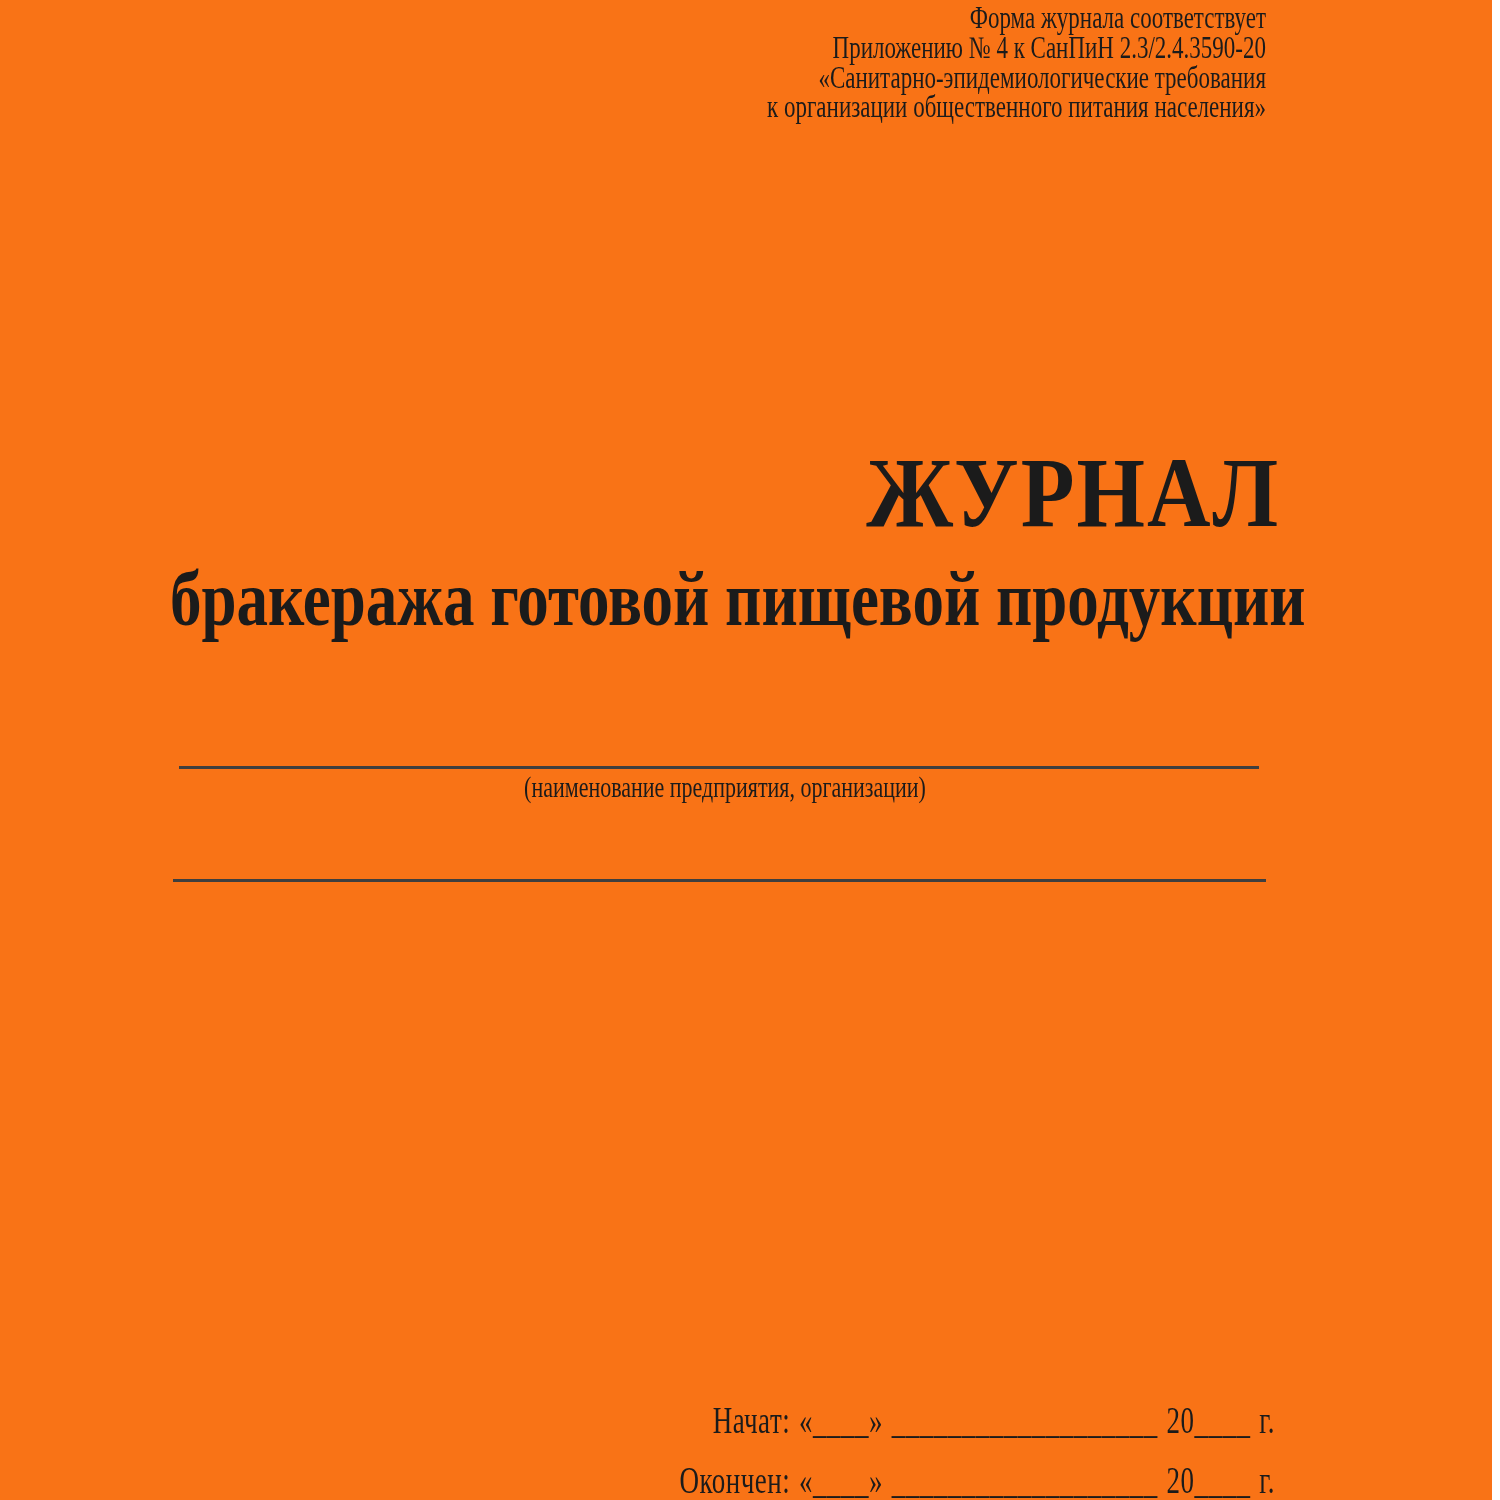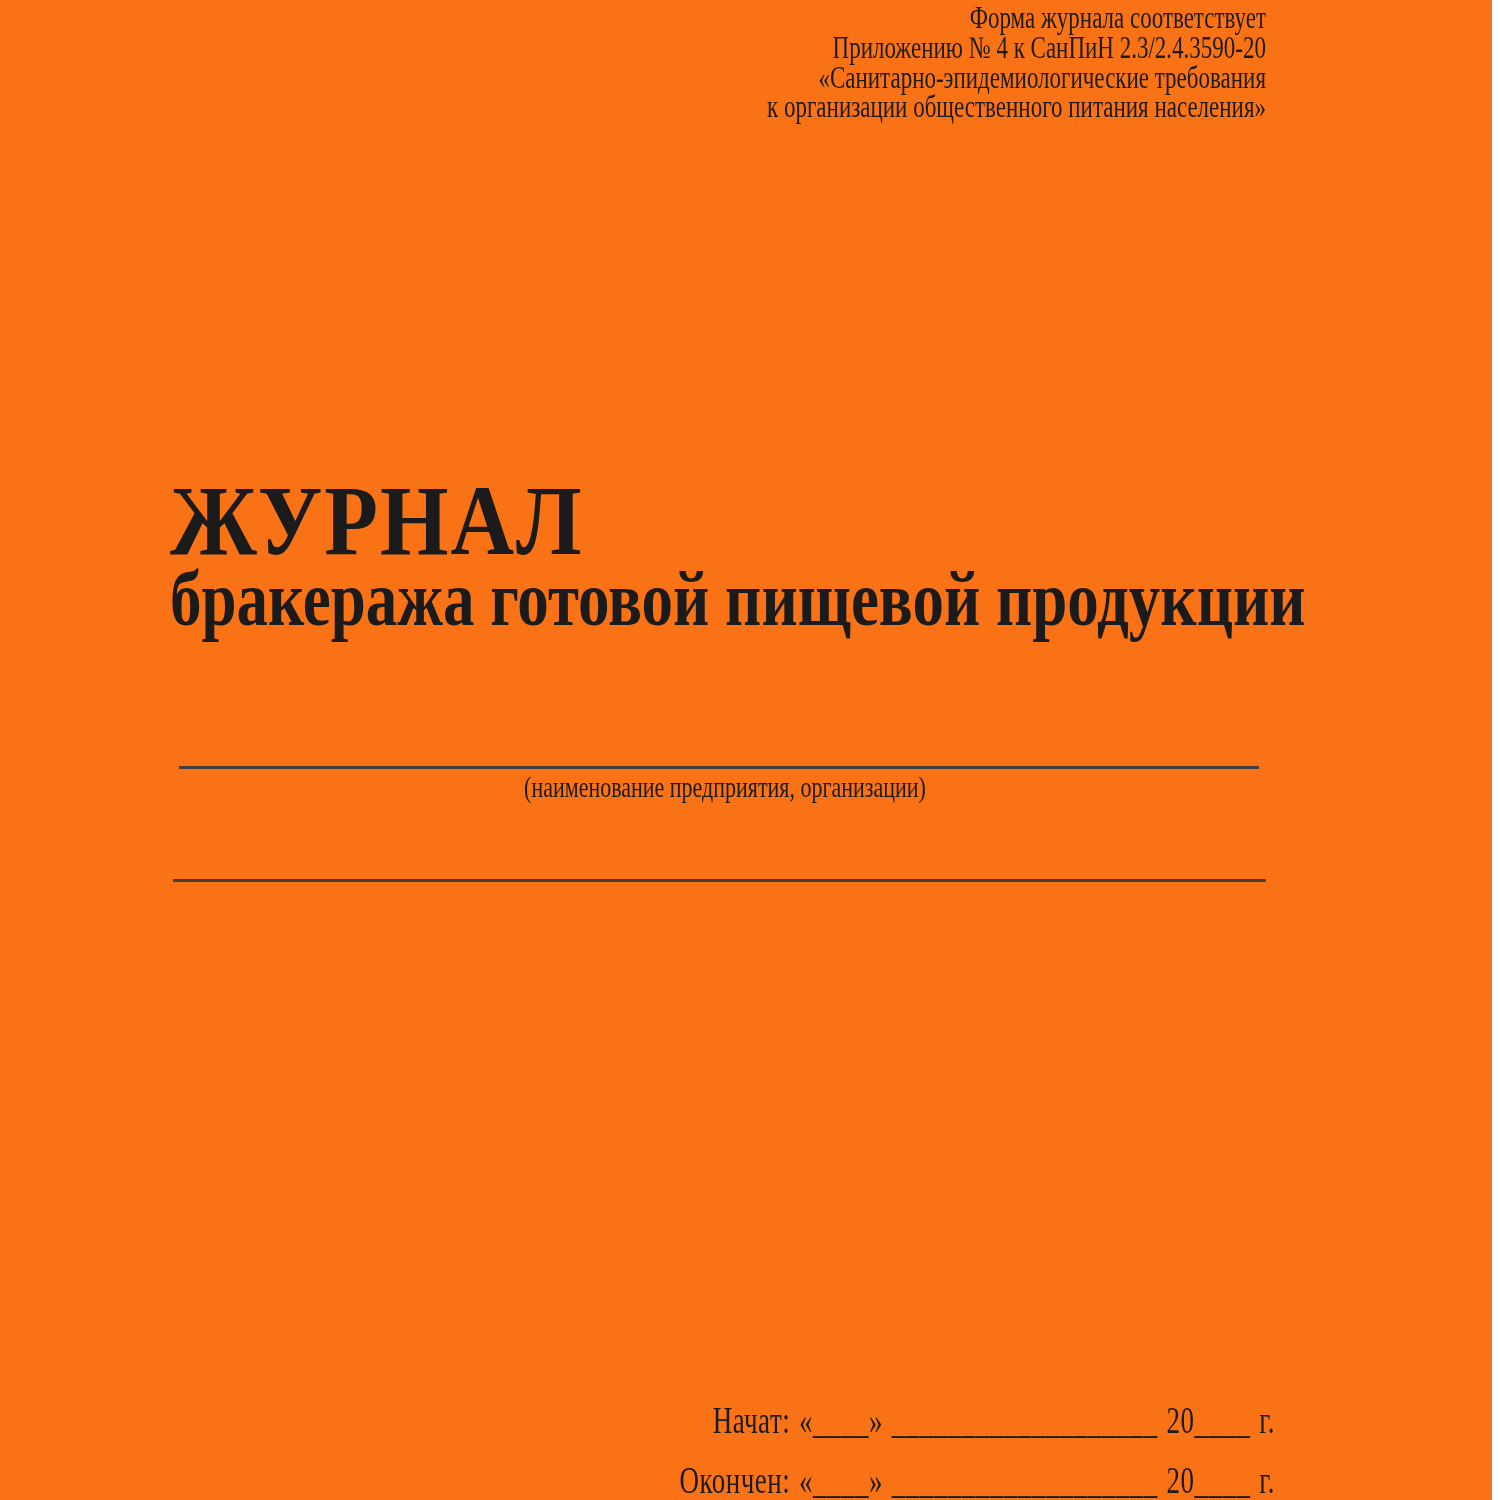--- a/index.html
+++ b/index.html
@@ -24,22 +24,22 @@
     font-size: 23px;
     line-height: 22px;
     transform: scaleY(1.35);
     transform-origin: top right;
     white-space: nowrap;
   }
   .title-wrap {
     position: absolute;
     left: 170px;
     width: 1110px;
-    top: 472px;
-    text-align: left;
+    top: 444px;
+    text-align: right;
     font-family: Liberation Serif, serif;
   }
   .title-main {
     font-size: 88px;
     font-weight: bold;
     line-height: 1;
     letter-spacing: 2px;
     transform: scaleY(1.12);
     transform-origin: top center;
     white-space: nowrap;

